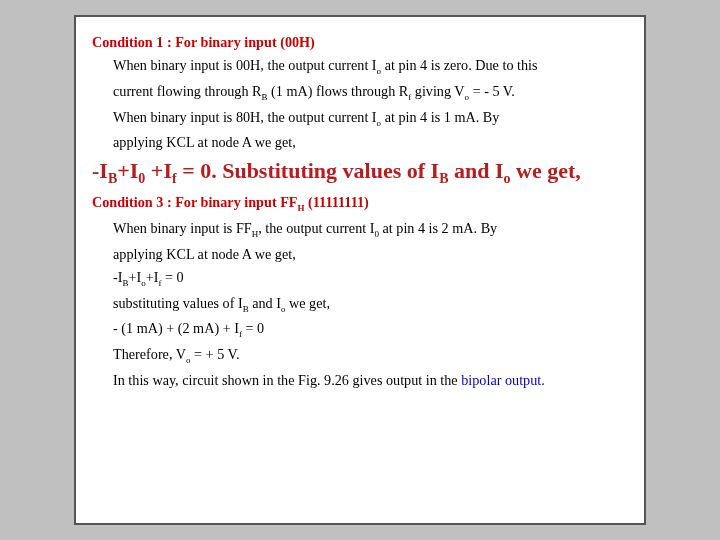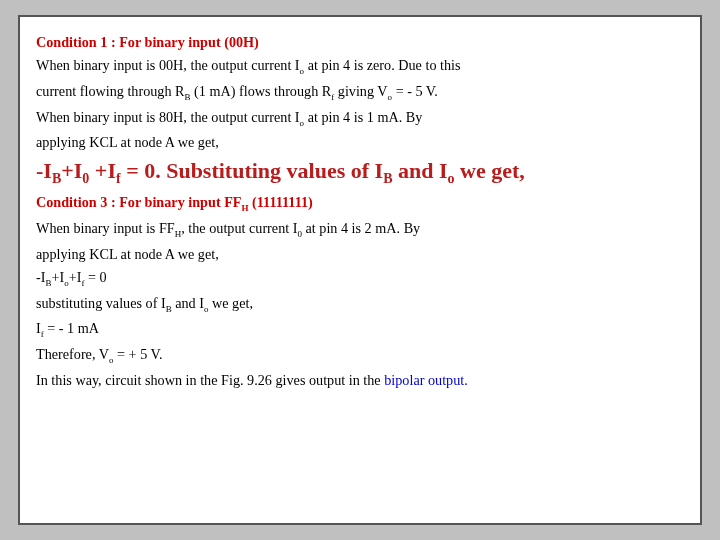--- a/index.html
+++ b/index.html
@@ -12,37 +12,38 @@
       width: 720px;
       height: 540px;
       background: #c0c0c0;
       display: flex;
       align-items: center;
       justify-content: center;
       font-family: 'Times New Roman', Times, serif;
     }
 
     .content-box {
-      width: 684px;
+      width: 572px;
       min-height: 510px;
       background: #ffffff;
       border: 2px solid #555555;
       padding: 14px 16px;
       font-size: 14.2px;
       line-height: 1.55;
       color: #000000;
     }
 
     .condition-heading {
       color: #cc0000;
       font-weight: bold;
     }
 
     .normal-text {
       color: #000000;
+      margin-left: 21px;
     }
 
     .large-eq {
       font-size: 22px;
       font-weight: bold;
       color: #b91c1c;
     }
 
     .highlight-blue {
       color: #0000cc;
@@ -92,21 +93,21 @@
   <span class="line">
     <span class="normal-text">applying KCL at node A we get,</span>
   </span>
   <span class="line">
     <span class="normal-text">-I<sub>B</sub>+I<sub>o</sub>+I<sub>f</sub> = 0</span>
   </span>
   <span class="line">
     <span class="normal-text">substituting values of I<sub>B</sub> and I<sub>o</sub> we get,</span>
   </span>
   <span class="line">
-    <span class="normal-text">I<sub>f</sub> =  - 1 mA</span>
+    <span class="normal-text">- (1 mA) + (2 mA) + I<sub>f</sub> =  0</span>
   </span>
   <span class="line">
     <span class="normal-text">Therefore, V<sub>o</sub> = + 5 V.</span>
   </span>
   <span class="line">
     <span class="normal-text">In this way, circuit shown in the Fig. 9.26 gives output in the <span class="highlight-blue">bipolar output.</span></span>
   </span>
 
 </div>
 

